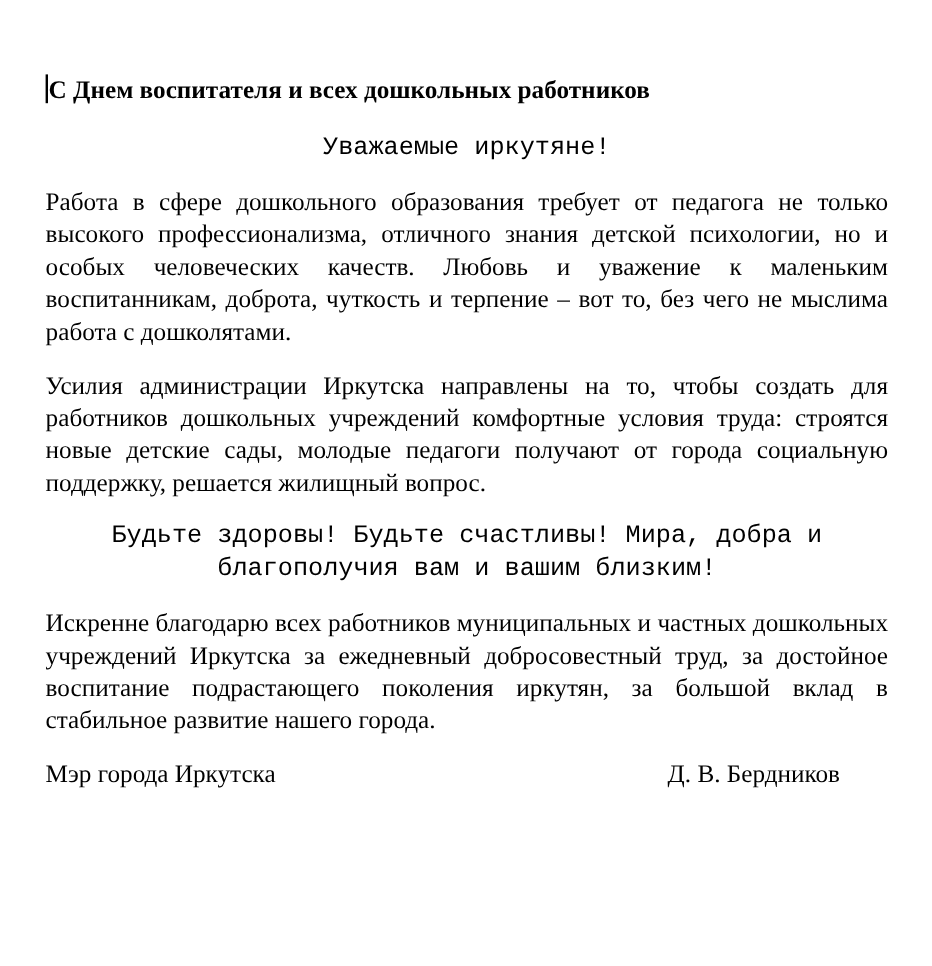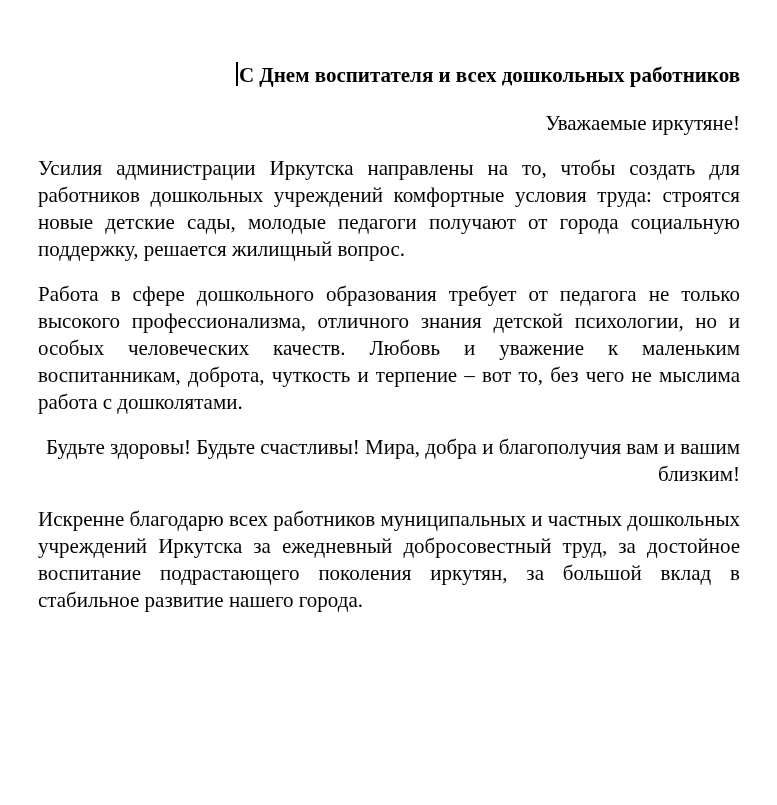--- a/index.html
+++ b/index.html
@@ -16,40 +16,41 @@
     color: #000000;
     font-family: "Liberation Serif", "DejaVu Serif", serif;
     padding: 62px 37px 0 38px;
     overflow: hidden;
   }
   .doc-title {
     font-size: 21px;
     line-height: 27px;
     font-weight: bold;
     margin: 0 0 21px 0;
-    text-align: right;
+    text-align: left;
     white-space: nowrap;
   }
   .caret {
     display: inline-block;
     width: 1.5px;
     height: 24px;
     background: #000000;
     vertical-align: -4px;
     margin-right: 1px;
   }
   .para {
     font-size: 21px;
     line-height: 27px;
     margin: 0 0 18px 0;
     text-align: justify;
     text-justify: inter-word;
   }
   .salutation {
-    text-align: right;
+    text-align: center;
+    font-family: Liberation Mono, monospace;
   }
   .signature-row {
     display: flex;
     justify-content: space-between;
     align-items: baseline;
     font-size: 21px;
     line-height: 27px;
     margin-top: 18px;
     padding-right: 40px;
   }
@@ -57,22 +58,26 @@
 </head>
 <body>
 
 <div class="page">
 
   <h1 class="doc-title"><span class="caret"></span><span>С Днем воспитателя и всех дошкольных работников</span></h1>
 
   <p class="para salutation">Уважаемые иркутяне!</p>
 
 
+  <p class="para">Работа в сфере дошкольного образования требует от педагога не только высокого профессионализма, отличного знания детской психологии, но и особых человеческих качеств. Любовь и уважение к маленьким воспитанникам, доброта, чуткость и терпение – вот то, без чего не мыслима работа с дошколятами.</p>
+
   <p class="para">Усилия администрации Иркутска направлены на то, чтобы создать для работников дошкольных учреждений комфортные условия труда: строятся новые детские сады, молодые педагоги получают от города социальную поддержку, решается жилищный вопрос.</p>
-
-  <p class="para">Работа в сфере дошкольного образования требует от педагога не только высокого профессионализма, отличного знания детской психологии, но и особых человеческих качеств. Любовь и уважение к маленьким воспитанникам, доброта, чуткость и терпение – вот то, без чего не мыслима работа с дошколятами.</p>
 
   <p class="para salutation">Будьте здоровы! Будьте счастливы! Мира, добра и благополучия вам и вашим близким!</p>
 
   <p class="para">Искренне благодарю всех работников муниципальных и частных дошкольных учреждений Иркутска за ежедневный добросовестный труд, за достойное воспитание подрастающего поколения иркутян, за большой вклад в стабильное развитие нашего города.</p>
 
+  <div class="signature-row">
+    <span>Мэр города Иркутска</span>
+    <span>Д. В. Бердников</span>
+  </div>
 
 </div>
 
 </body></html>

